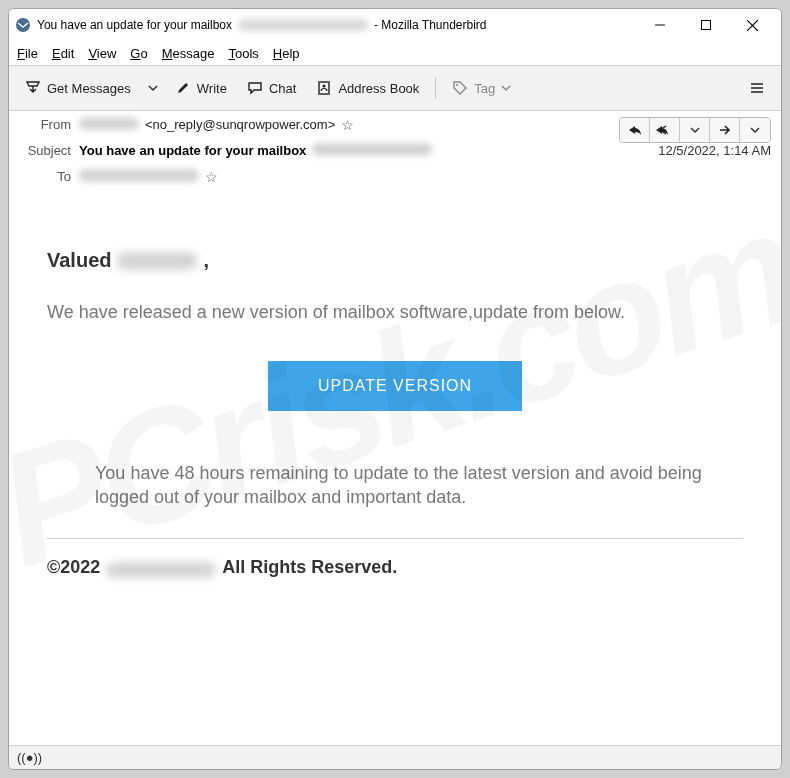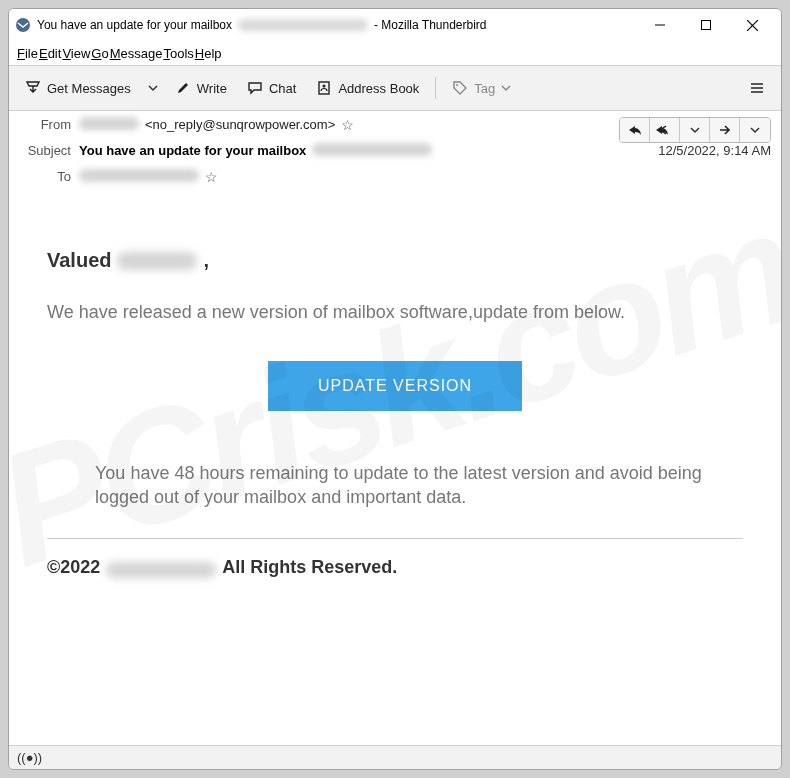--- a/index.html
+++ b/index.html
@@ -10,21 +10,21 @@
   .titlebar { height: 32px; display: flex; align-items: center; padding: 0 6px; background: #fff; }
   .title-icon { width: 16px; height: 16px; margin-right: 6px; display: inline-flex; align-items: center; justify-content: center; }
   .title-text { font-size: 12px; color: #000; flex: 0 0 auto; }
   .title-blur { display:inline-block; width:130px; height:12px; background:#d9d9d9; filter: blur(3px); border-radius:6px; margin:0 6px; }
   .title-suffix { font-size: 12px; color: #000; }
   .title-spacer { flex: 1; }
   .winbtn { width: 46px; height: 32px; display: flex; align-items: center; justify-content: center; }
   .winbtn svg { display:block; }
 
   
-  .menubar { height: 24px; display: flex; align-items: center; padding: 0 8px; gap: 1px; background: #fff; }
+  .menubar { height: 24px; display: flex; align-items: center; padding: 0 8px; gap: 14px; background: #fff; }
   .menuitem { font-size: 13px; color: #000; cursor: default; }
   .menuitem u { text-decoration: underline; }
 
   
   .toolbar { height: 46px; display: flex; align-items: center; padding: 0 8px; gap: 4px; background: #f2f2f2; border-top: 1px solid #d0d0d0; border-bottom: 1px solid #d0d0d0; }
   .tbtn { display: flex; align-items: center; gap: 6px; font-size: 13px; color: #222; padding: 4px 8px; border-radius: 3px; }
   .tbtn .ticon { width: 16px; height: 16px; display:inline-flex; align-items:center; justify-content:center; }
   .tsep { width: 1px; height: 22px; background: #c8c8c8; margin: 0 4px; }
   .tspacer { flex: 1; }
   .chev { width: 20px; display:flex; align-items:center; justify-content:center; }
@@ -208,21 +208,21 @@
                 <path d="M1 3 L5 7 L9 3" stroke="#333" stroke-width="1.5" fill="none"></path>
               </svg>
             </div>
         </div>
       </div>
     </div>
     <div class="hrow">
       <span class="hlabel">Subject</span>
       <span class="subj">You have an update for your mailbox</span>
       <span class="hblur w120" style="margin-left:6px;"></span>
-      <span class="datetime">12/5/2022, 9:14 AM</span>
+      <span class="datetime">12/5/2022, 1:14 AM</span>
     </div>
     <div class="hrow">
       <span class="hlabel">To</span>
       <span class="hblur w120"></span>
       <span class="star">☆</span>
     </div>
   </div>
 
   <div class="bodyarea">
     <div class="mailpanel">

